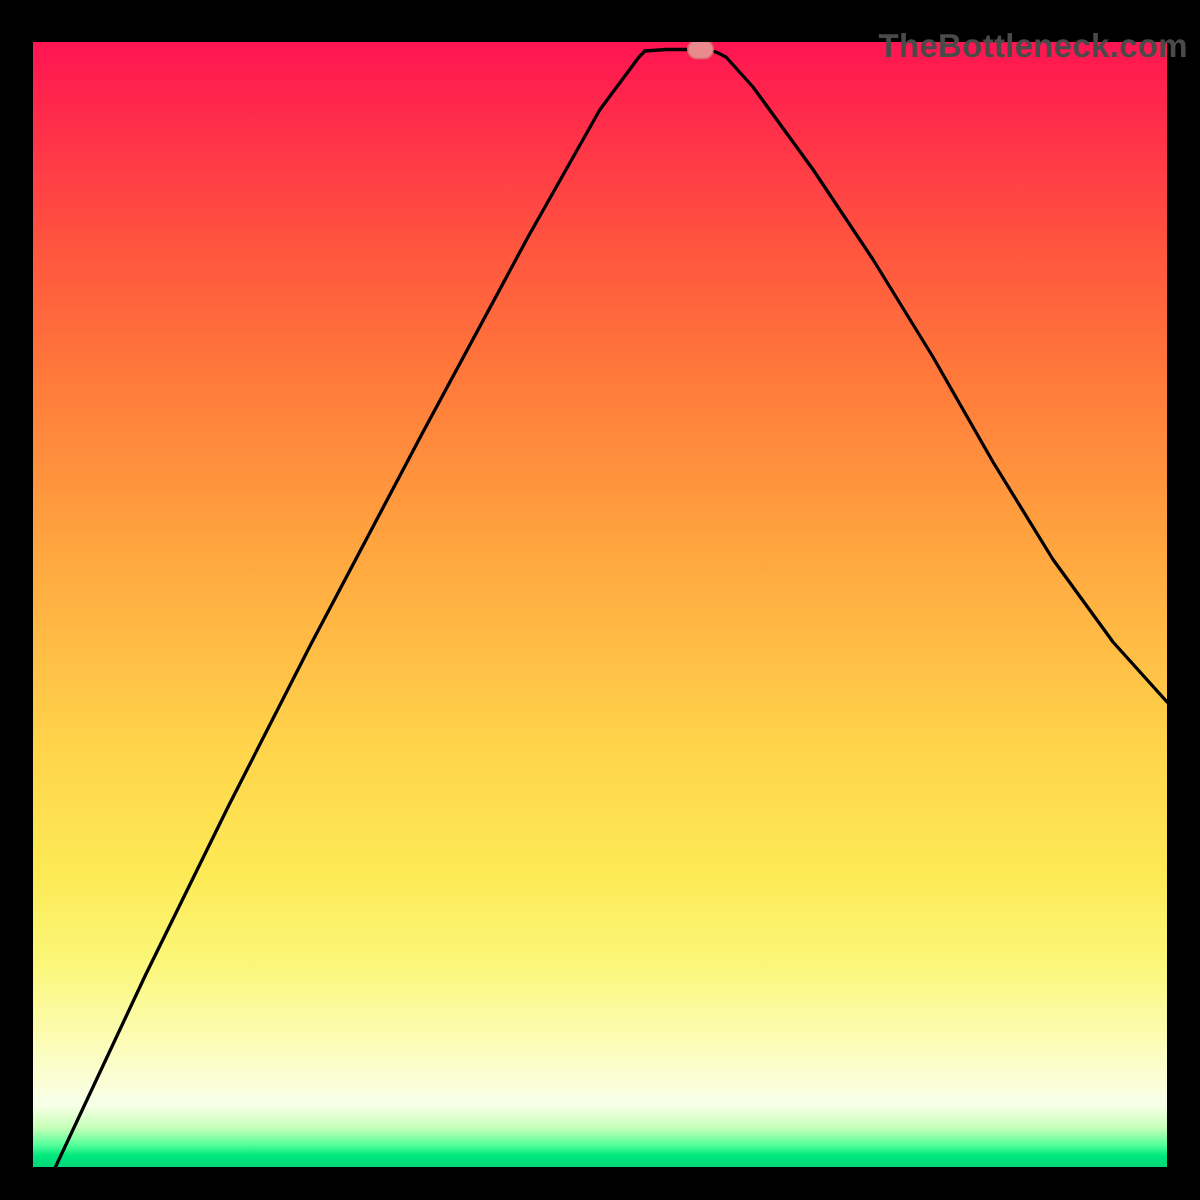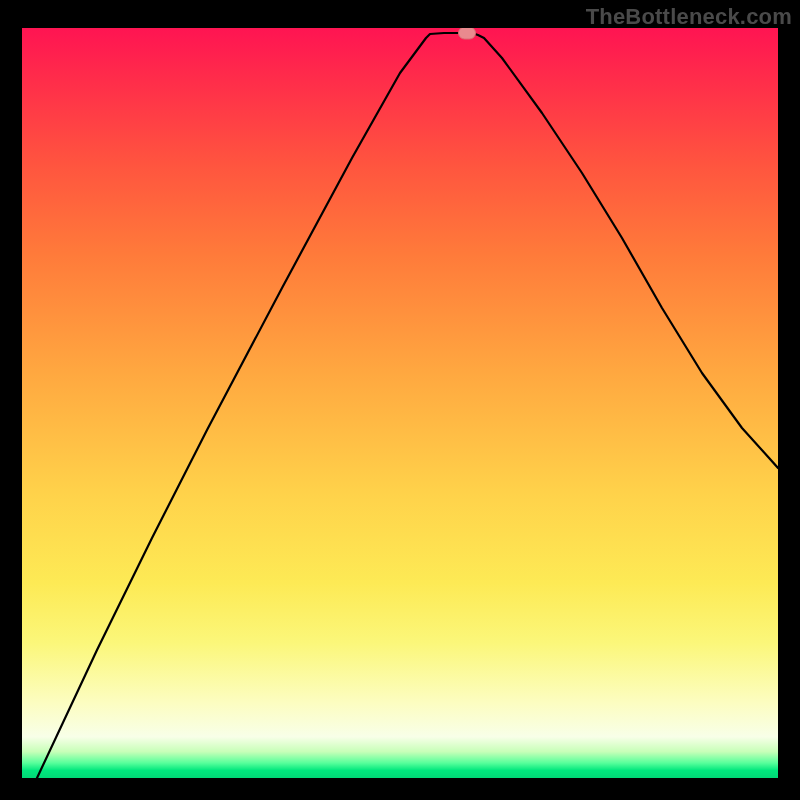--- a/index.html
+++ b/index.html
@@ -11,21 +11,21 @@
     overflow: hidden;
     font-family: Arial, Helvetica, sans-serif;
   }
   .wrap {
     position: relative;
     width: 800px;
     height: 800px;
   }
   .watermark {
     position: absolute;
-    top: 4px;
+    top: 18px;
     right: 8px;
     color: #4a4a4a;
     font-size: 22px;
     font-weight: bold;
     z-index: 5;
     letter-spacing: 0.2px;
   }
   .plot-frame {
     position: absolute;
     left: 22px;

